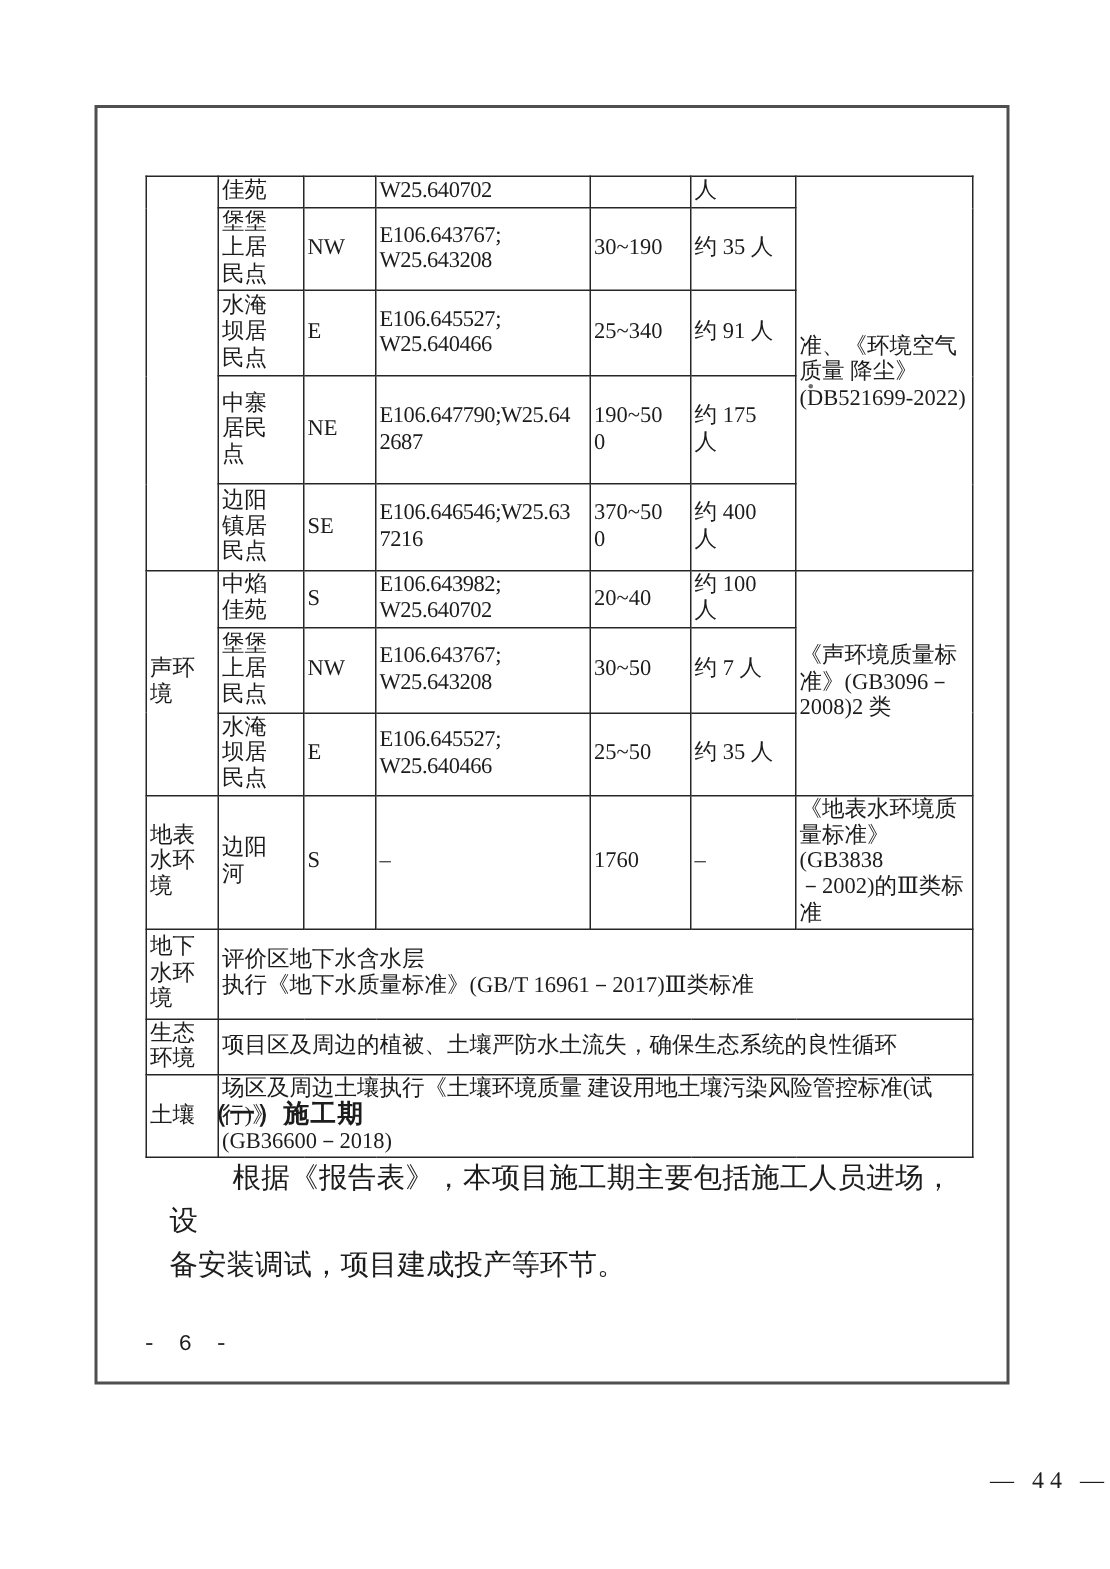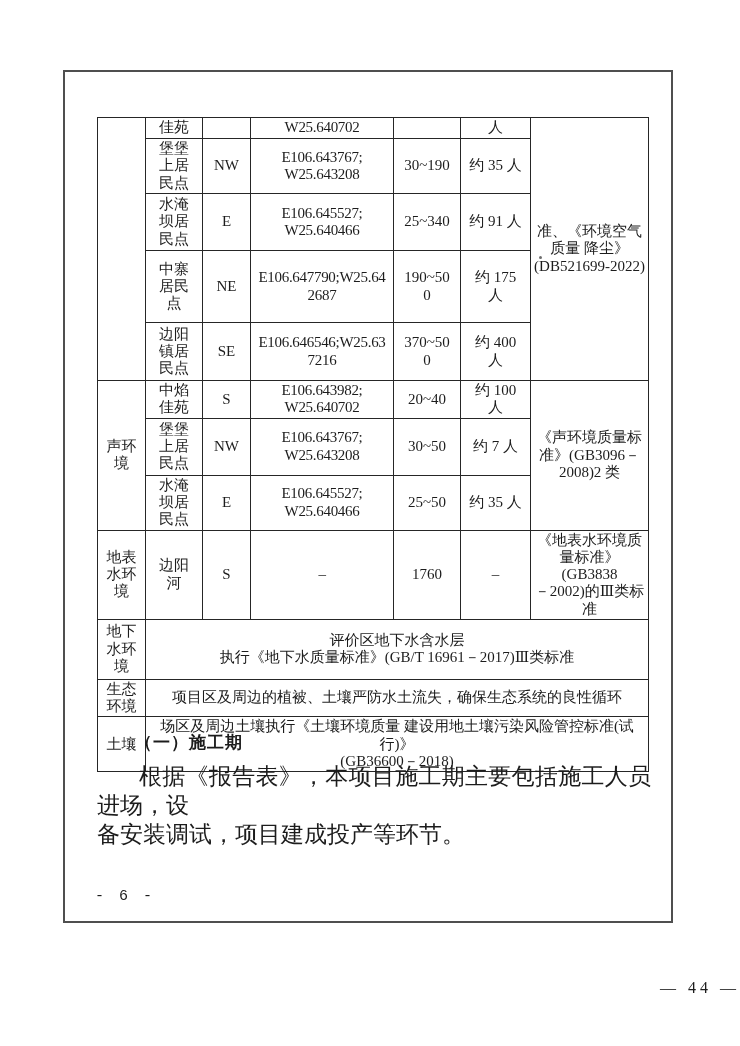--- a/index.html
+++ b/index.html
@@ -28,21 +28,20 @@
   table.doc-table {
     position: absolute;
     left: 97px;
     top: 117px;
     width: 551px;
     border-collapse: collapse;
     table-layout: fixed;
   }
   table.doc-table td {
     border: 1px solid #262626;
-    text-align: center;
     vertical-align: middle;
     white-space: pre-line;
     font-size: 15px;
     line-height: 1.15;
     padding: 1px 2px;
     overflow: hidden;
     box-sizing: border-box;
   }
   td.coord {
     font-size: 13.5px;
@@ -80,26 +79,26 @@
   }
   .sub-heading {
     font-size: 17px;
     font-weight: 600;
     letter-spacing: 1px;
     text-indent: 38px;
     line-height: 24px;
     margin: 0 0 7px 0;
   }
   .body-para {
-    font-size: 23px;
+    font-size: 19px;
     line-height: 29px;
     text-indent: 42px;
     text-align: justify;
     white-space: pre-line;
-    margin: 0;
+    margin: 16px;
   }
   .footer-inner {
     position: absolute;
     left: 95px;
     top: 888px;
     font-size: 15px;
     letter-spacing: 3px;
     font-family: "Liberation Mono", "DejaVu Sans Mono", monospace;
   }
   .footer-outer {

